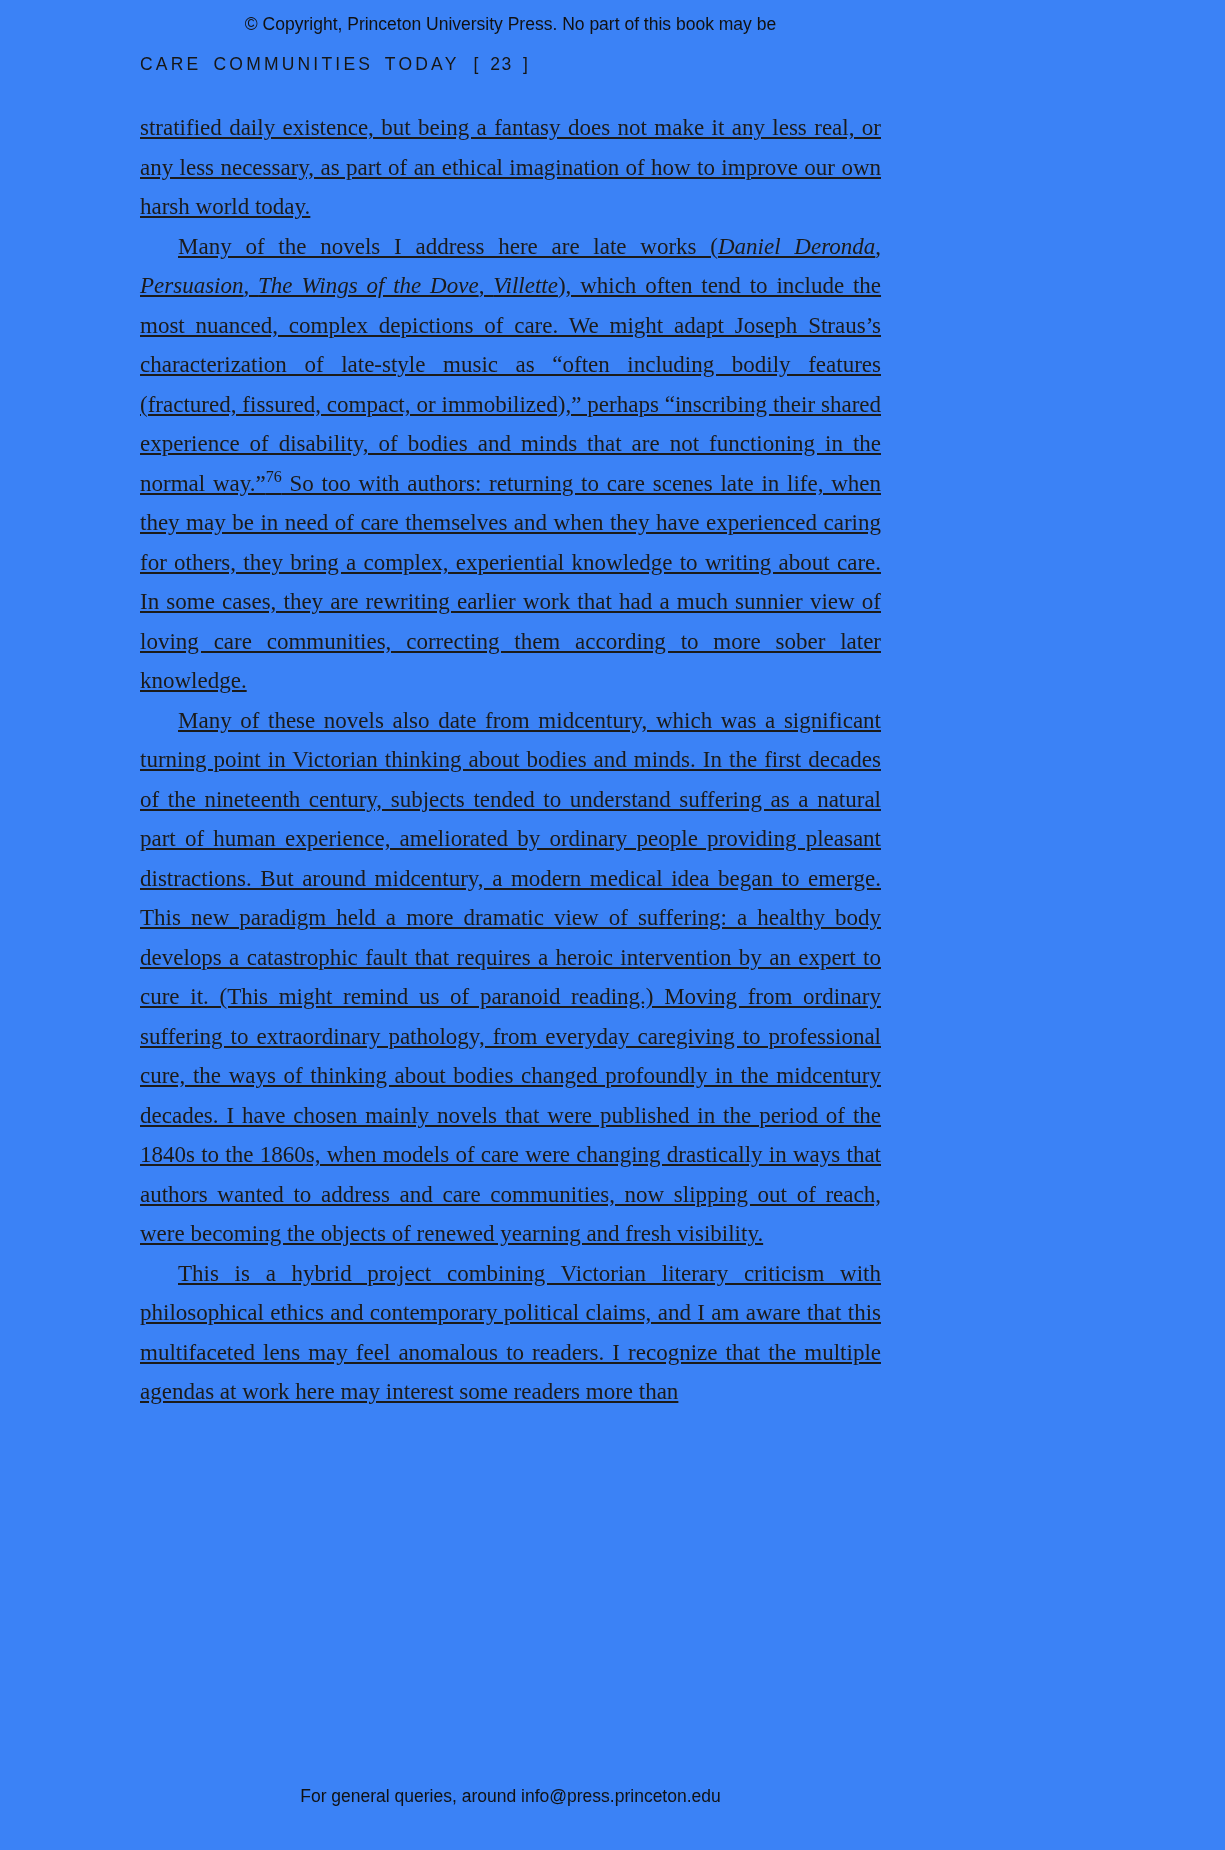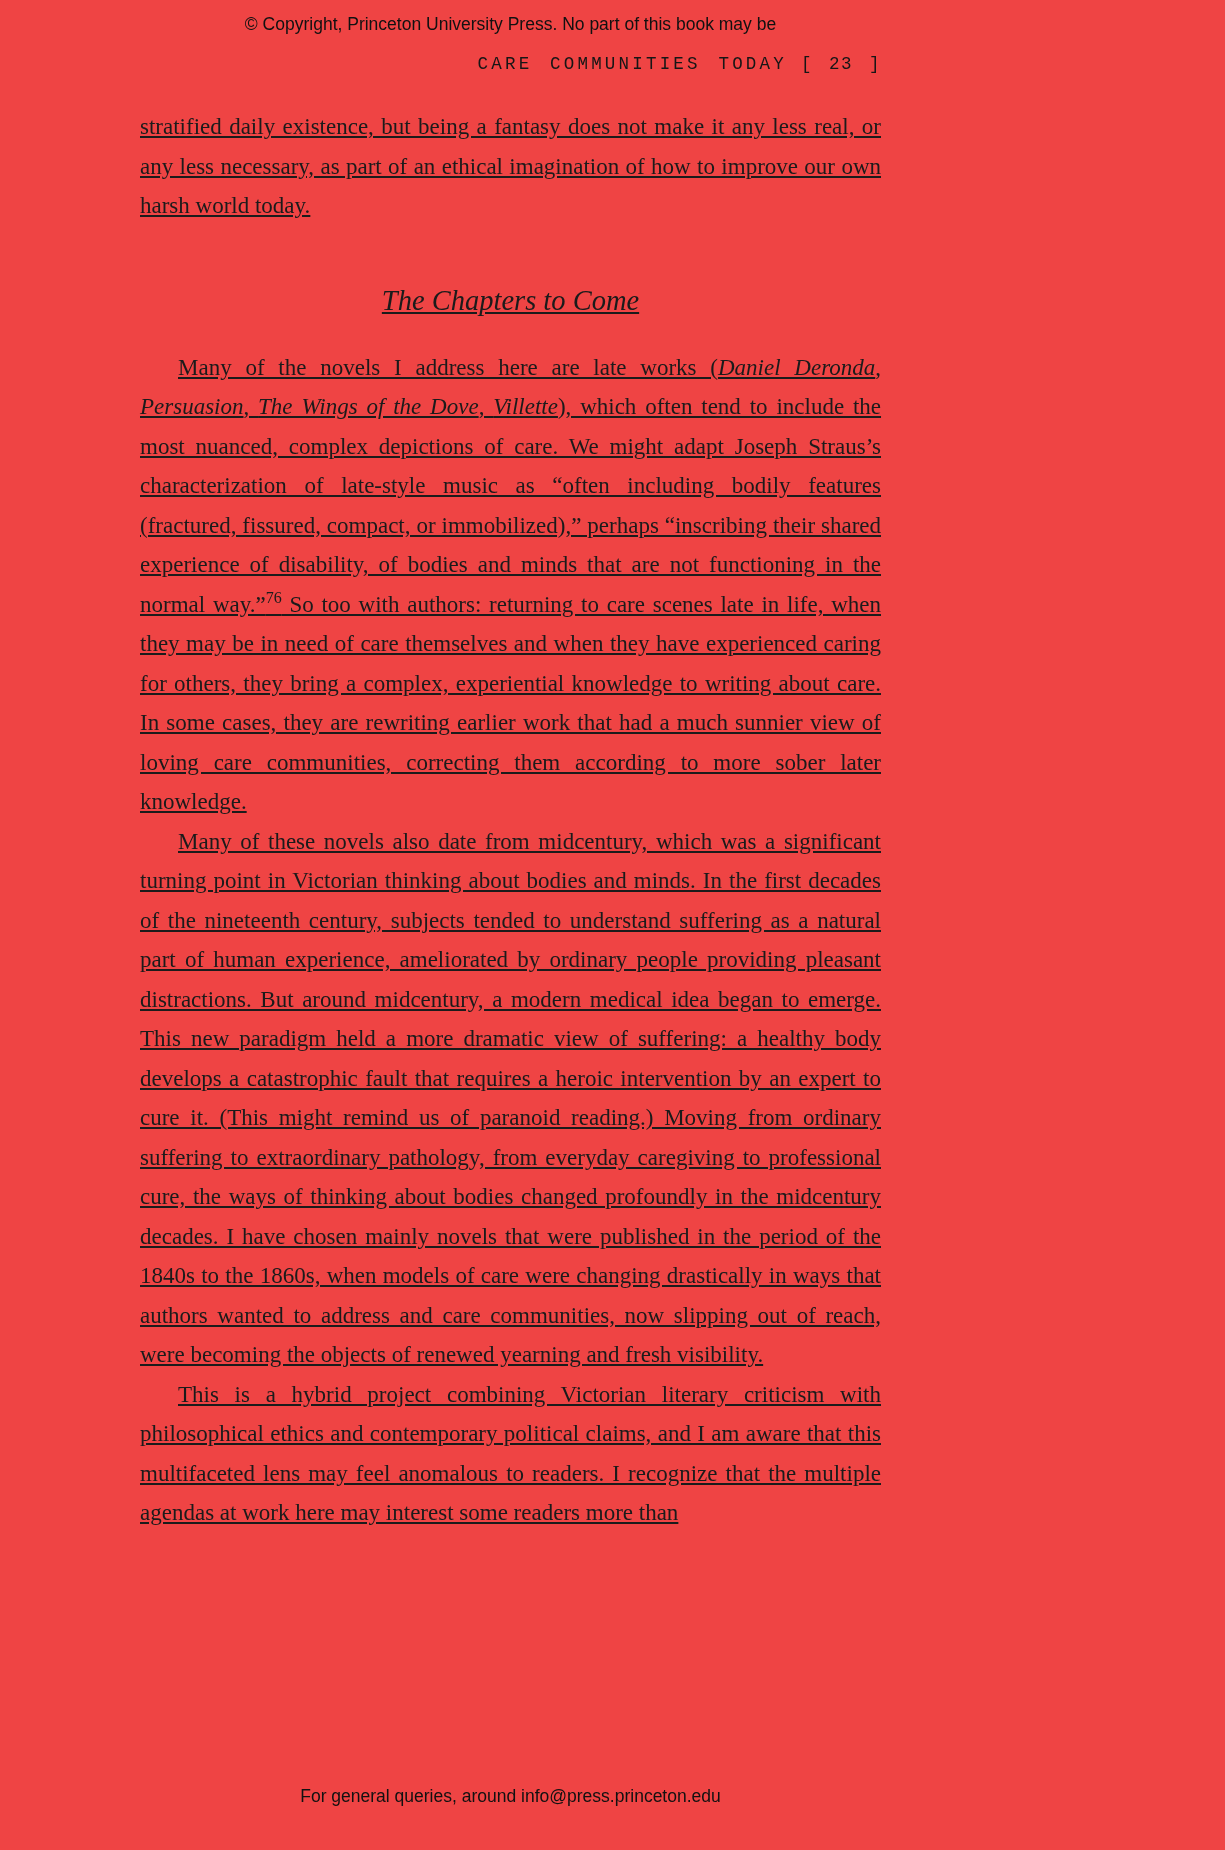--- a/index.html
+++ b/index.html
@@ -1,42 +1,42 @@
 <!DOCTYPE html>
 <html><head>
 <meta charset="utf-8">
 <style>
   html, body { margin: 0; padding: 0; background: #ffffff; }
   .page {
     position: relative;
     width: 1225px;
     height: 1850px;
-    background: #ef4444;
+    background: #3b82f6;
     color: #1a1a1a;
     overflow: hidden;
   }
   .textcol {
     position: absolute;
     left: 140px;
     top: 0;
     width: 741px;
   }
   .copyright {
     margin: 12px auto 0 auto;
     width: fit-content;
     text-align: left;
     font-family: "Liberation Sans", sans-serif;
     font-size: 17.5px;
     line-height: 25px;
     color: #111111;
   }
   .running-head {
     margin-top: 17px;
-    text-align: right;
-    font-family: Liberation Mono, monospace;
+    text-align: left;
+    font-family: Liberation Sans, sans-serif;
     font-size: 17.5px;
     letter-spacing: 3.2px;
     word-spacing: 4px;
     color: #161616;
     white-space: nowrap;
   }
   .running-head .pageno {
     letter-spacing: 1.5px;
     margin-left: 14px;
   }
@@ -87,21 +87,20 @@
       <div>© Copyright, Princeton University Press. No part of this book may be</div>
     </div>
 
     <div class="running-head">
       <span>CARE COMMUNITIES TODAY</span><span class="pageno">[ 23 ]</span>
     </div>
 
     <div class="body-text">
       <p><span>stratified daily existence, but being a fantasy does not make it any less real, or any less necessary, as part of an ethical imagination of how to improve our own harsh world today.</span></p>
 
-      <h2 class="section-heading">The Chapters to Come</h2>
 
       <p class="indent"><span>Many of the novels I address here are late works (</span><i>Daniel Deronda</i><span>, </span><i>Persuasion</i><span>, </span><i>The Wings of the Dove</i><span>, </span><i>Villette</i><span>), which often tend to include the most nuanced, complex depictions of care. We might adapt Joseph Straus’s characterization of late-style music as “often including bodily features (fractured, fissured, compact, or immobilized),” perhaps “inscribing their shared experience of disability, of bodies and minds that are not functioning in the normal way.”</span><sup>76</sup><span> So too with authors: returning to care scenes late in life, when they may be in need of care themselves and when they have experienced caring for others, they bring a complex, experiential knowledge to writing about care. In some cases, they are rewriting earlier work that had a much sunnier view of loving care communities, correcting them according to more sober later knowledge.</span></p>
       <p class="indent"><span>Many of these novels also date from midcentury, which was a significant turning point in Victorian thinking about bodies and minds. In the first decades of the nineteenth century, subjects tended to understand suffering as a natural part of human experience, ameliorated by ordinary people providing pleasant distractions. But around midcentury, a modern medical idea began to emerge. This new paradigm held a more dramatic view of suffering: a healthy body develops a catastrophic fault that requires a heroic intervention by an expert to cure it. (This might remind us of paranoid reading.) Moving from ordinary suffering to extraordinary pathology, from everyday caregiving to professional cure, the ways of thinking about bodies changed profoundly in the midcentury decades. I have chosen mainly novels that were published in the period of the 1840s to the 1860s, when models of care were changing drastically in ways that authors wanted to address and care communities, now slipping out of reach, were becoming the objects of renewed yearning and fresh visibility.</span></p>
       <p class="indent"><span>This is a hybrid project combining Victorian literary criticism with philosophical ethics and contemporary political claims, and I am aware that this multifaceted lens may feel anomalous to readers. I recognize that the multiple agendas at work here may interest some readers more than</span></p>
     </div>
   </div>
 
   <div class="footer">For general queries, around info@press.princeton.edu</div>
 </div>
 

